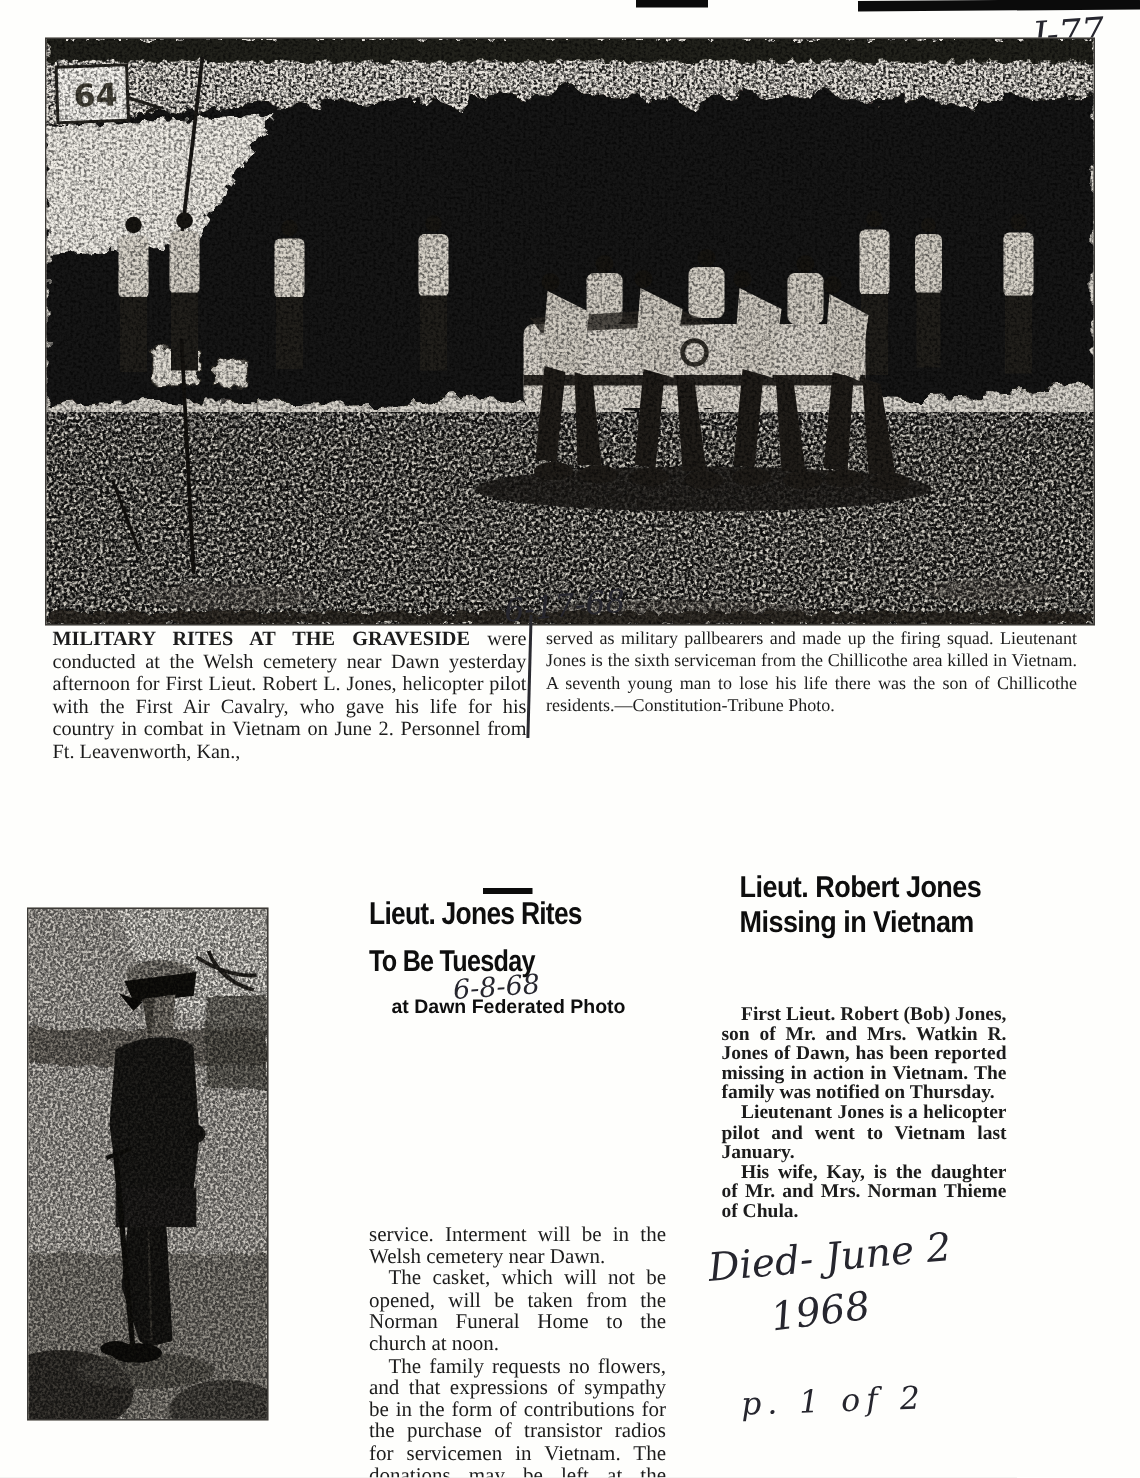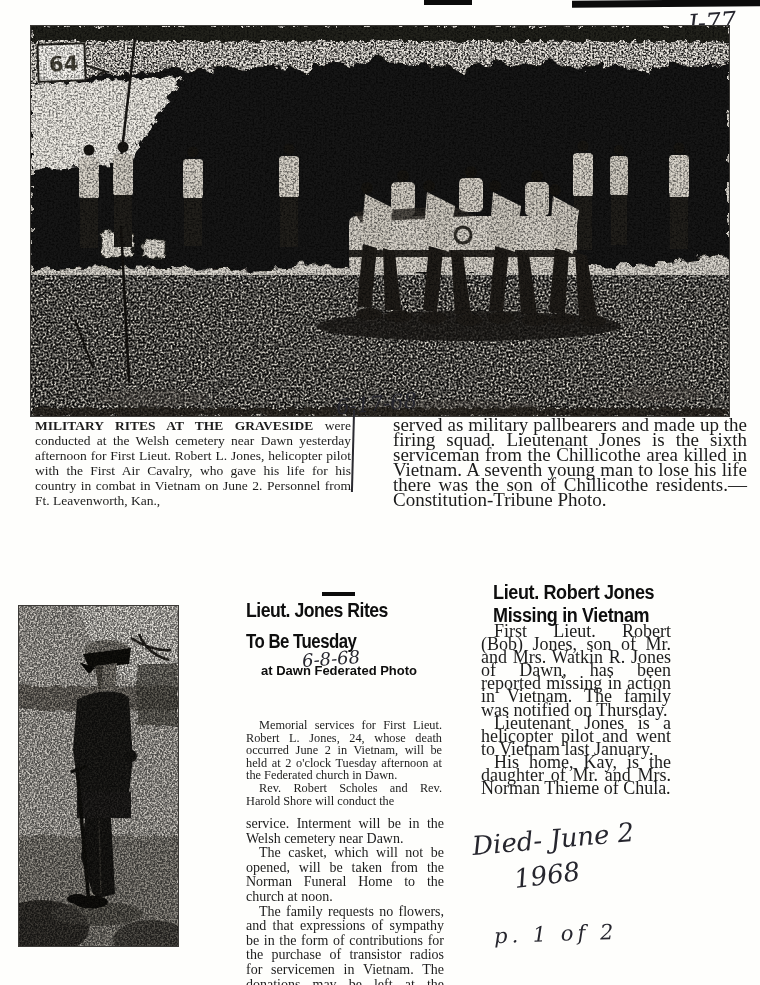--- a/index.html
+++ b/index.html
@@ -165,21 +165,21 @@
       <path d="M90,200 L98,356" stroke="#14120f" stroke-width="2.5"></path>
       <path d="M44,294 L62,342" stroke="#14120f" stroke-width="2"></path>
 
       <rect x="0" y="0" width="698" height="390" filter="url(#specks)" opacity="0.55"></rect>
     </svg>
   </div>
 
   <div class="abs news just" style="left:35px;top:419px;width:316px;font-size:13.5px;line-height:14.9px;">
     <p><span style="font-weight:bold;">MILITARY RITES AT THE GRAVESIDE</span><span> were conducted at the Welsh cemetery near Dawn yesterday afternoon for First Lieut. Robert L. Jones, helicopter pilot with the First Air Cavalry, who gave his life for his country in combat in Vietnam on June 2.  Personnel from Ft. Leavenworth, Kan.,</span></p>
   </div>
-  <div class="abs news just" style="left:393px;top:418px;width:354px;font-size:19px;line-height:14.9px;">
+  <div class="abs news just" style="left:364px;top:418px;width:354px;font-size:12px;line-height:14.9px;">
     <p>served as military pallbearers and made up the firing squad.  Lieutenant Jones is the sixth serviceman from the Chillicothe area killed in Vietnam.  A seventh young man to lose his life there was the son of Chillicothe residents.—Constitution-Tribune Photo.</p>
   </div>
   <div class="abs hand" style="left:336px;top:392px;font-size:21px;transform:rotate(-5deg);">6-17-68</div>
   <div class="abs" style="left:352px;top:410px;width:2px;height:82px;background:#2a2a30;transform:rotate(1.5deg);"></div>
 
   <div class="abs photo-frame" style="left:18px;top:605px;width:159px;height:340px;">
     <svg width="159" height="340" viewBox="0 0 159 340" preserveAspectRatio="none">
       <defs>
         <filter id="pspecks">
             <feTurbulence type="fractalNoise" baseFrequency="0.6" numOctaves="2" seed="21"></feTurbulence>
@@ -228,37 +228,33 @@
   </div>
   <div class="abs headline" style="left:246px;top:626px;font-size:20px;line-height:30px;">
     <span class="cond">To Be Tuesday</span>
   </div>
   <div class="abs hand" style="left:302px;top:648px;font-size:18px;transform:rotate(-4deg);">6-8-68</div>
 
   <div class="abs headline" style="left:261px;top:663px;font-size:13px;line-height:15.5px;width:200px;">
     <div>at Dawn Federated Photo</div>
   </div>
 
-  <div class="abs news just" style="left:246px;top:719px;width:196px;font-size:12.3px;line-height:12.6px;">
-    <p class="indent">Memorial services for First Lieut. Robert L. Jones, 24, whose death occurred June 2 in Vietnam, will be held at 2 o'clock Tuesday afternoon at the Federated church in Dawn.</p>
-    <p class="indent">Rev. Robert Scholes and Rev. Harold Shore will conduct the</p>
-  </div>
   <div class="abs news just" style="left:246px;top:817px;width:198px;font-size:14px;line-height:14.6px;">
     <p>service.  Interment will be in the Welsh cemetery near Dawn.</p>
     <p class="indent">The casket, which will not be opened, will be taken from the Norman Funeral Home to the church at noon.</p>
     <p class="indent">The family requests no flowers, and that expressions of sympathy be in the form of contributions for the purchase of transistor radios for servicemen in Vietnam.  The donations may be left at the funeral home.</p>
   </div>
 
   <div class="abs headline" style="left:481px;top:581px;font-size:20px;line-height:23px;margin-left:12px;">
     <div><span class="cond2">Lieut. Robert Jones</span></div>
     <div><span class="cond2">Missing in Vietnam</span></div>
   </div>
-  <div class="abs news just" style="left:481px;top:625px;width:190px;font-size:18px;line-height:13.1px;">
+  <div class="abs news just" style="left:481px;top:669px;width:190px;font-size:13px;line-height:13.1px;font-weight:bold;">
     <p class="indent">First Lieut. Robert (Bob) Jones, son of Mr. and Mrs. Watkin R. Jones of Dawn, has been reported missing in action in Vietnam.  The family was notified on Thursday.</p>
     <p class="indent">Lieutenant Jones is a helicopter pilot and went to Vietnam last January.</p>
-    <p class="indent">His home, Kay, is the daughter of Mr. and Mrs. Norman Thieme of Chula.</p>
+    <p class="indent">His wife, Kay, is the daughter of Mr. and Mrs. Norman Thieme of Chula.</p>
   </div>
 
   <div class="abs hand" style="left:472px;top:824px;font-size:26px;transform:rotate(-5deg);">Died- June 2</div>
   <div class="abs hand" style="left:514px;top:860px;font-size:26px;transform:rotate(-7deg);">1968</div>
   <div class="abs hand" style="left:494px;top:922px;font-size:21px;transform:rotate(-2deg);letter-spacing:4px;">p. 1 of 2</div>
 
 </div>
 
 </body></html>

